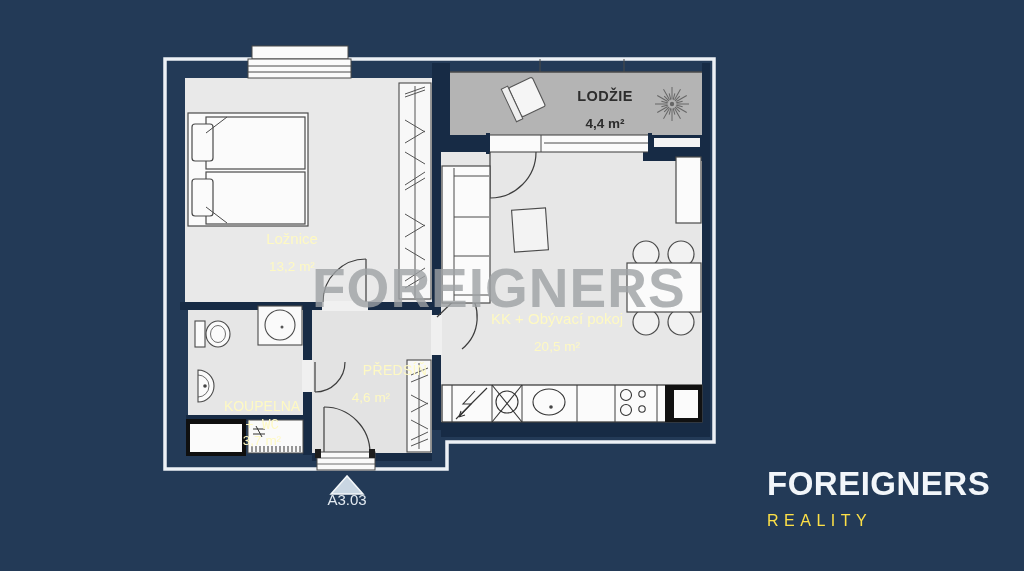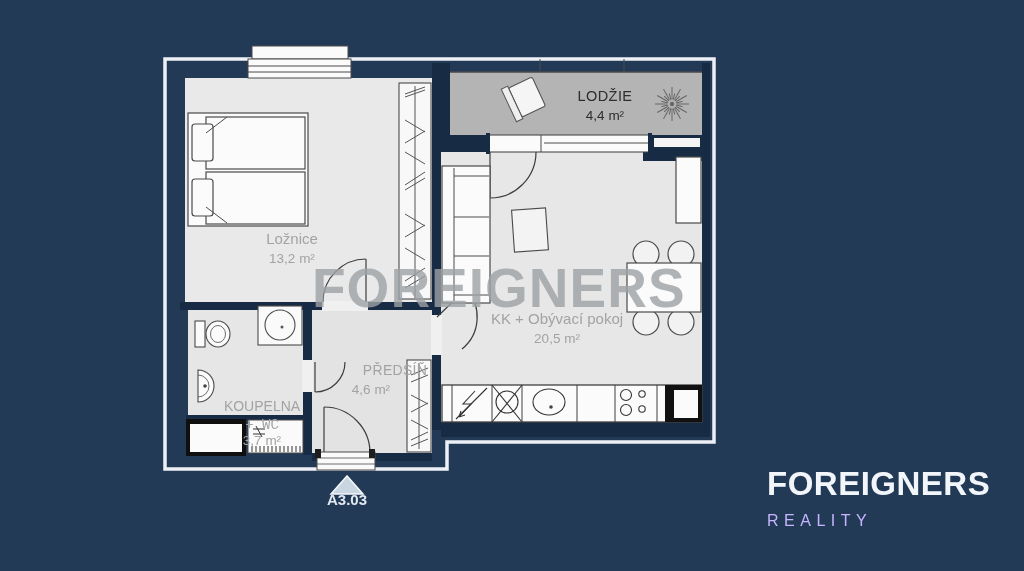--- a/index.html
+++ b/index.html
@@ -1,38 +1,38 @@
 <!DOCTYPE html>
 <html><head>
 <meta charset="utf-8">
 <style>
   html,body{margin:0;padding:0;}
   .stage{position:relative;width:1024px;height:571px;background:#233A57;overflow:hidden;
          font-family:"Liberation Sans",sans-serif;}
   .plan-svg{position:absolute;left:0;top:0;z-index:1;}
-  .lbl{position:absolute;transform:translateX(-50%);text-align:center;color:#a3a3a3;z-index:3;white-space:nowrap;}
+  .lbl{position:absolute;transform:translateX(-50%);text-align:center;color:#fef9c3;z-index:3;white-space:nowrap;}
   .lbl .room-name{font-size:15px;}
-  .lbl .room-area{font-size:13.5px;margin-top:4px;}
+  .lbl .room-area{font-size:13.5px;margin-top:12px;}
   #lbl-loznice{left:292px;top:230px;}
-  #lbl-lodzie{left:605px;top:88px;color:#2d2d2d;}
+  #lbl-lodzie{left:605px;top:88px;color:#2d2d2d;font-weight:bold;}
   #lbl-lodzie .room-name{font-size:14.5px;letter-spacing:.4px;}
   #lbl-living{left:557px;top:310px;}
   #lbl-koupelna{left:262px;top:362px;}
   #lbl-koupelna .room-name,#lbl-koupelna .room-name2{font-size:14px;margin-top:36px;}
   #lbl-koupelna .room-name2{margin-top:3px;font-family:Liberation Mono, monospace;}
   #lbl-koupelna .room-area{margin-top:0;}
   #lbl-predsin{left:371px;top:362px;}
   #lbl-predsin .room-name{font-size:14px;letter-spacing:.3px;margin-left:48px;}
   .unit-label{position:absolute;left:347px;top:491px;transform:translateX(-50%);
-              color:#E2E9F0;font-size:15px;z-index:3;font-weight:bold;}
+              color:#E2E9F0;font-size:15px;z-index:3;}
   .watermark{position:absolute;left:312px;top:261px;z-index:5;font-size:55px;font-weight:bold;
              letter-spacing:1px;color:rgba(158,161,164,0.8);white-space:nowrap;line-height:1;}
   .logo{position:absolute;left:767px;top:467px;z-index:3;}
   .logo-brand{font-size:33px;font-weight:bold;color:#F2F6FA;letter-spacing:.5px;line-height:1;}
-  .logo-sub{font-size:16px;color:#c4b5fd;letter-spacing:5.5px;margin-top:13px;line-height:1;}
+  .logo-sub{font-size:16px;color:#fde047;letter-spacing:5.5px;margin-top:13px;line-height:1;}
 </style>
 </head>
 <body>
 
 <div class="stage">
 
   <svg class="plan-svg" width="1024" height="571" viewBox="0 0 1024 571">
 
     <g>
       <rect x="185" y="78" width="247" height="224" fill="#E9E9E9"></rect>

